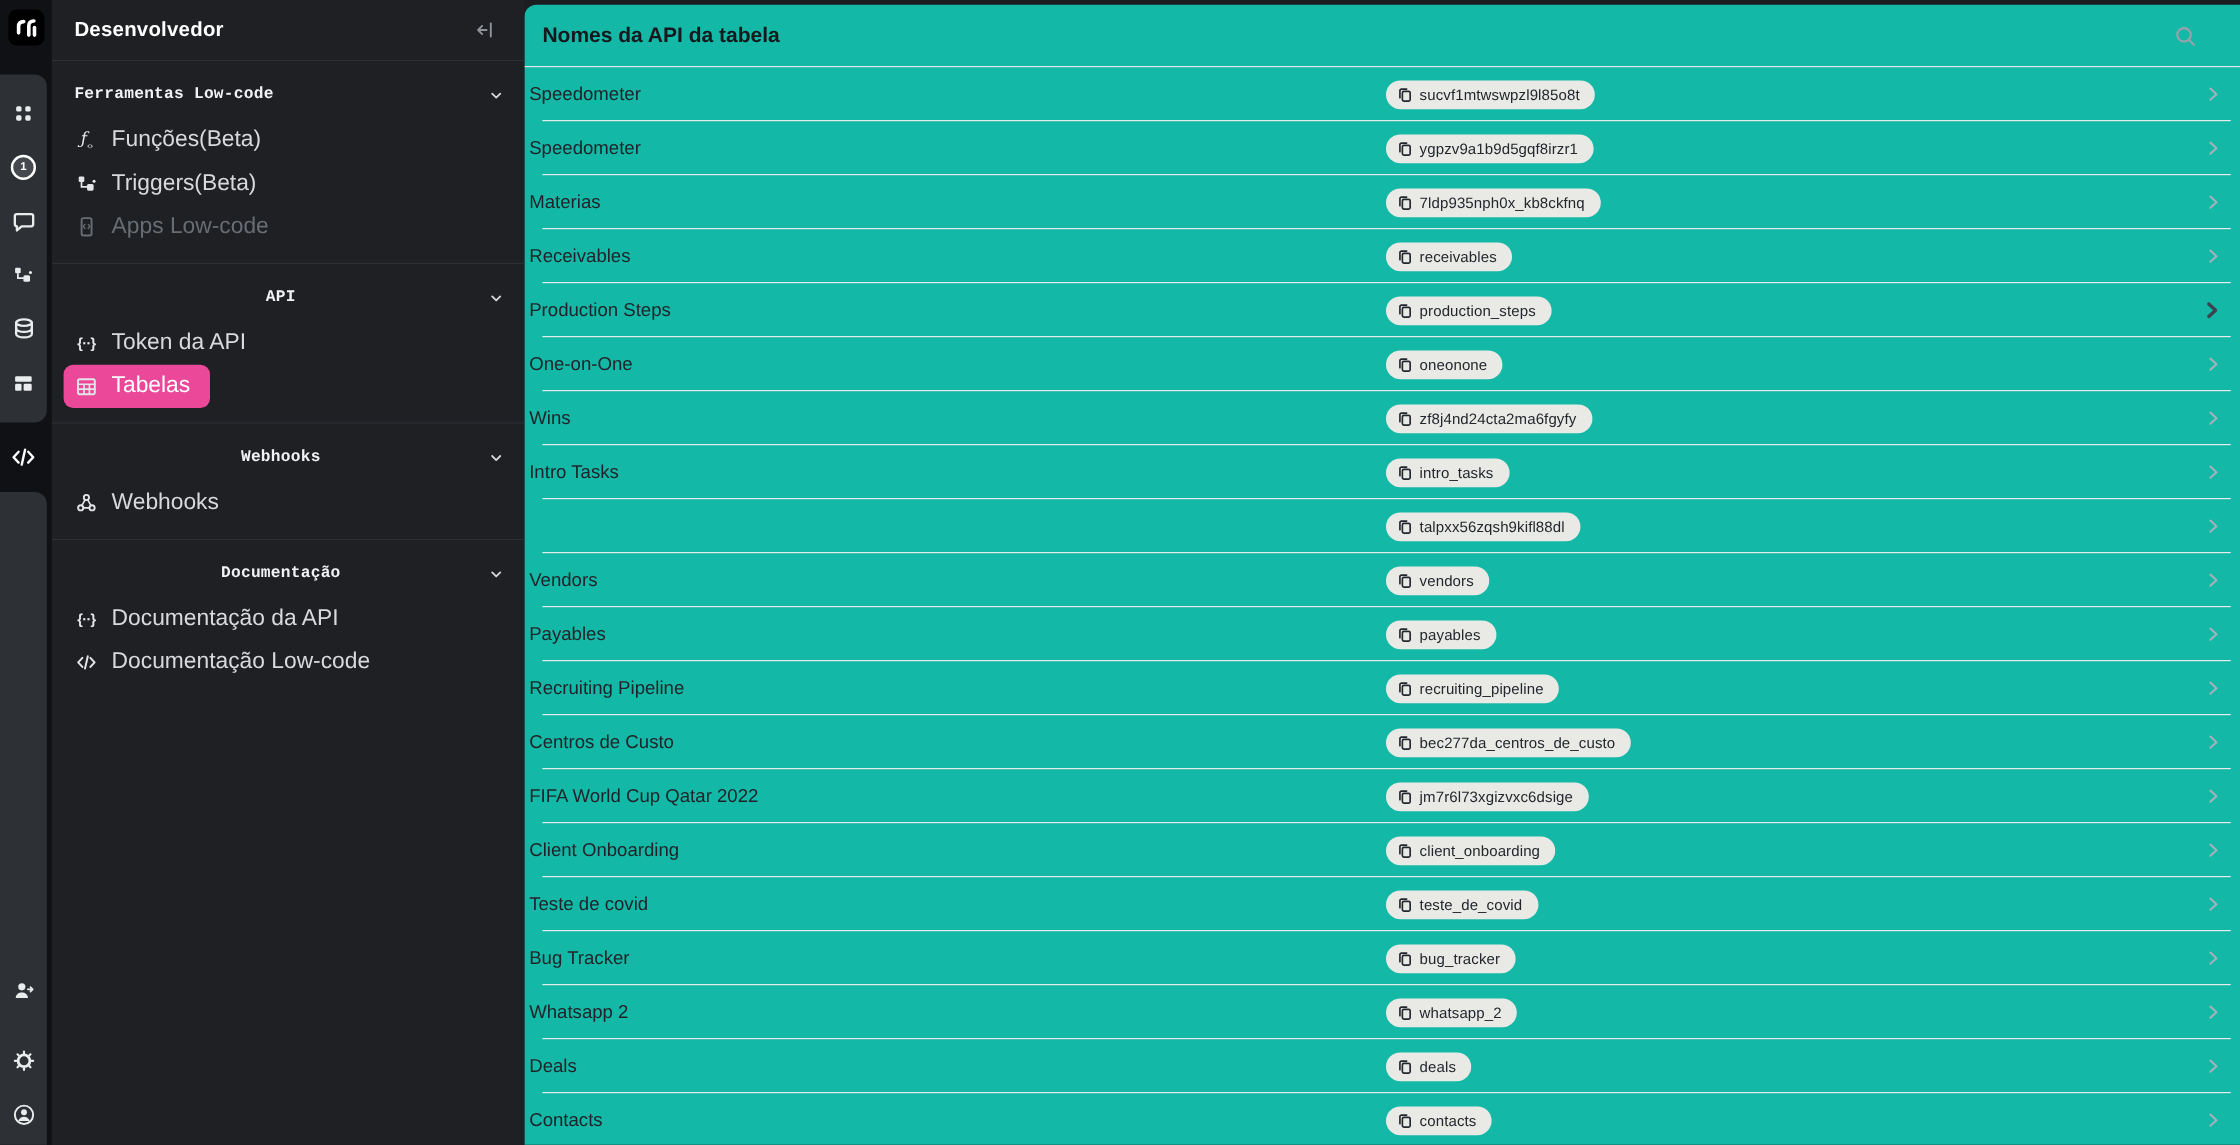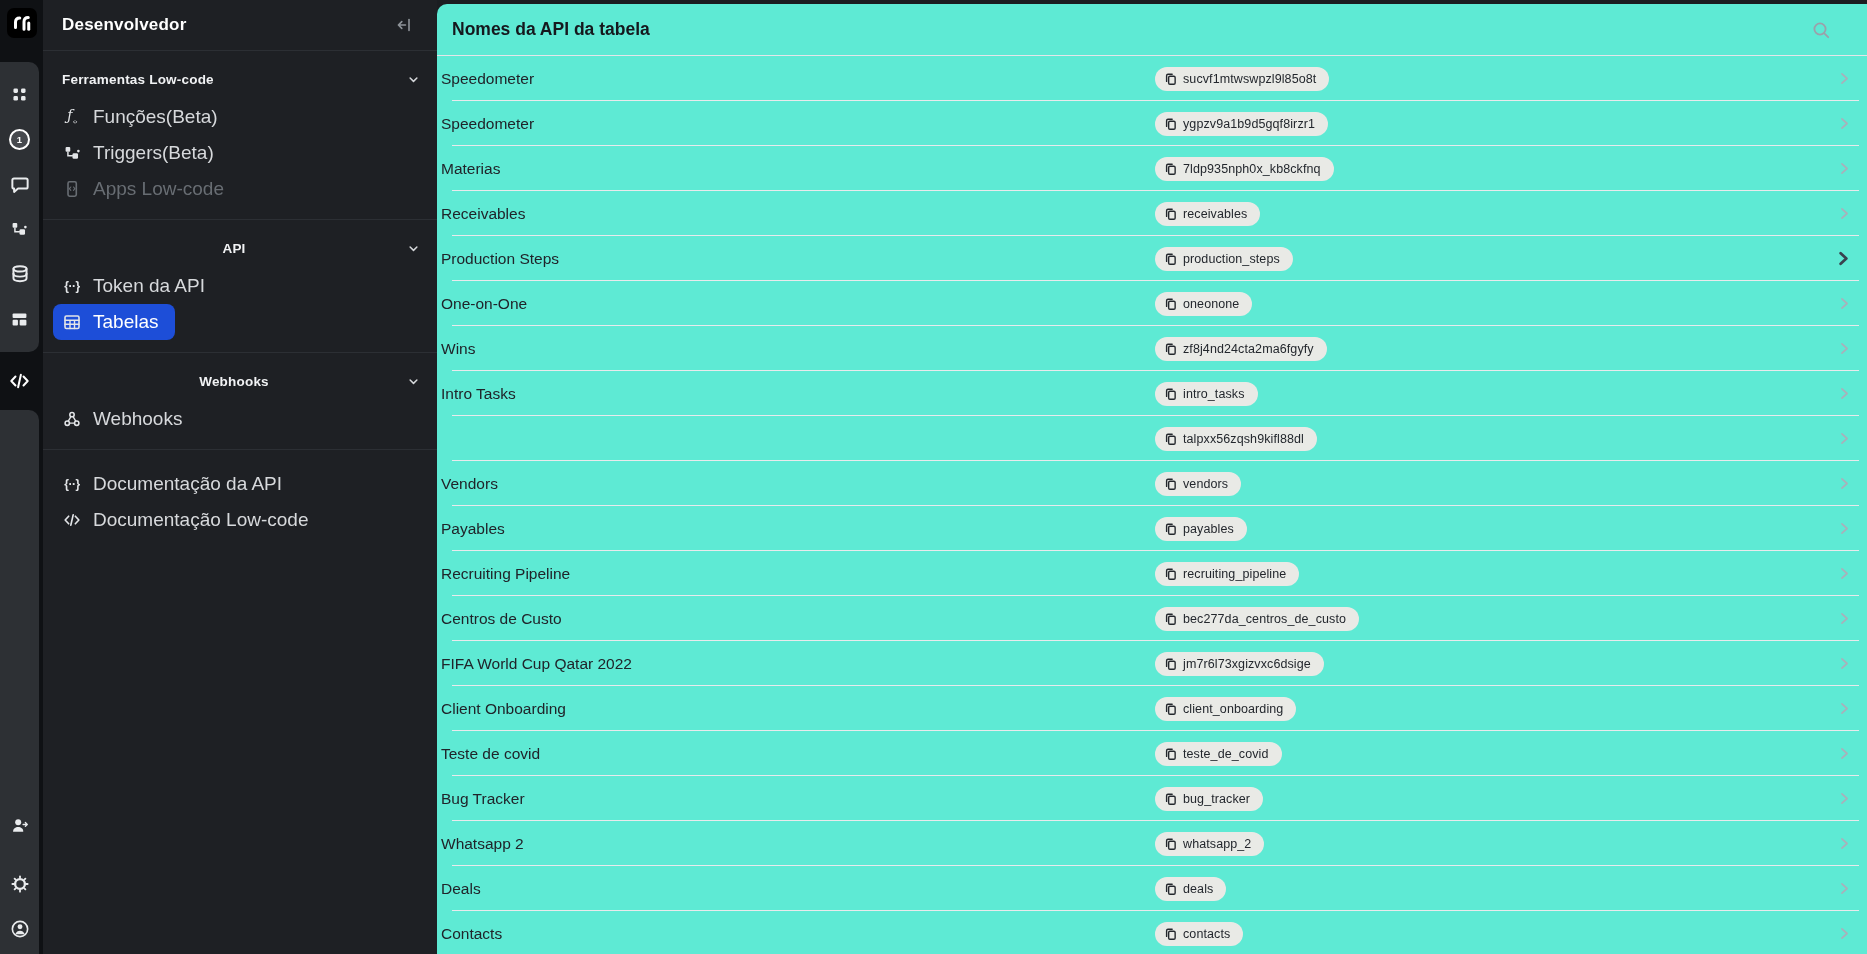--- a/index.html
+++ b/index.html
@@ -28,36 +28,36 @@
   
   .panel { position:absolute; left:43px; top:0; width:394px; height:954px; background:#1e2024; z-index:2; }
   .panel-header { height:51px; border-bottom:1px solid #2c2f34; display:flex; align-items:center;
     padding:0 22px 0 19px; }
   .panel-title { font-size:17px; font-weight:700; color:#ffffff; letter-spacing:0.2px; flex:1; }
   .collapse-btn { width:20px; height:20px; color:#8e9399; display:flex; align-items:center; justify-content:center; cursor:pointer; }
 
   .section { padding:12px 0; }
   .section + .section { border-top:1px solid #2c2f34;text-align:center; }
   .section-header { height:32px; display:flex; align-items:center; padding:0 16px 0 19px; cursor:pointer; }
-  .section-label { flex:1; font-size:13.5px; font-weight:700; color:#f1f2f4; letter-spacing:0.2px; }
+  .section-label { flex:1; font-size:13.5px; font-weight:700; color:#f1f2f4; letter-spacing:0.2px;font-family:Liberation Mono, monospace; }
   .section-header .chev { color:#d6d8db; width:15px; height:15px; }
   .section-items { margin-top:4px; }
   .item { display:flex; align-items:center; width:fit-content; height:36px; margin-left:10px;
     padding:0 16px 0 9px; border-radius:8px; cursor:pointer; color:#d7d9dc; }
   .item .item-icon { width:20px; height:20px; display:flex; align-items:center; justify-content:center; margin-right:11px; color:#e3e5e8; }
   .item-label { font-size:19px; }
-  .item.selected { background:#1d4ed8; color:#ffffff; }
+  .item.selected { background:#ec4899; color:#ffffff; }
   .item.disabled { color:#686d73; }
   .item.disabled .item-icon { color:#686d73; }
   .fx { font-size:14px; font-style:italic; font-family:"DejaVu Serif",serif; line-height:1; }
   .fx i { font-size:8px; font-style:normal; vertical-align:-4px; letter-spacing:-1px; }
   .br { font-size:12px; font-weight:600; letter-spacing:-0.5px; line-height:1; }
 
   
-  .card { position:absolute; left:437px; top:4px; width:1430px; height:950px; background:#5eead4;
+  .card { position:absolute; left:437px; top:4px; width:1430px; height:950px; background:#14b8a6;
     border-radius:10px 0 0 0; z-index:1; }
   .card-header { height:52px; border-bottom:1px solid #e4e6e9; display:flex; align-items:center;
     padding:0 36px 0 15px; }
   .card-title { flex:1; font-size:17.5px; font-weight:700; color:#15181d; }
   .search-btn { width:20px; height:20px; color:#9ba1aa; display:flex; align-items:center; justify-content:center; cursor:pointer; }
 
   .rows { position:relative; }
   .row { position:relative; height:45px; display:flex; align-items:center; cursor:pointer; }
   .row::after { content:""; position:absolute; left:15px; right:8px; bottom:0; border-bottom:1px solid #e8eaec; }
   .row-name { position:absolute; left:4px; font-size:15.5px; color:#20242a; }
@@ -266,20 +266,28 @@
                 <circle cx="16.2" cy="15.6" r="2.4" stroke-width="1.7"></circle>
                 <path d="M9.8 8.4 L6.9 13.4 M12.2 8.4 L15.1 13.4 M8.2 15.6 H13.8" stroke-width="1.5"></path>
               </svg>
             </span>
     <span class="item-label">Webhooks</span>
   </div>
 </div>
   </div>
 
   <div class="section">
+    <div class="section-header">
+      <span class="section-label">Documentação</span>
+      <span class="icon chev">
+            <svg width="100%" height="100%" viewBox="0 0 20 20" fill="none" stroke="currentColor" stroke-width="2" stroke-linecap="round" stroke-linejoin="round">
+              <path d="M5.5 8 L10 12.5 L14.5 8"></path>
+            </svg>
+          </span>
+    </div>
     <div class="section-items">
   <div class="item">
     <span class="icon item-icon">
               <span class="br">{··}</span>
             </span>
     <span class="item-label">Documentação da API</span>
   </div>
 
   <div class="item">
     <span class="icon item-icon">

